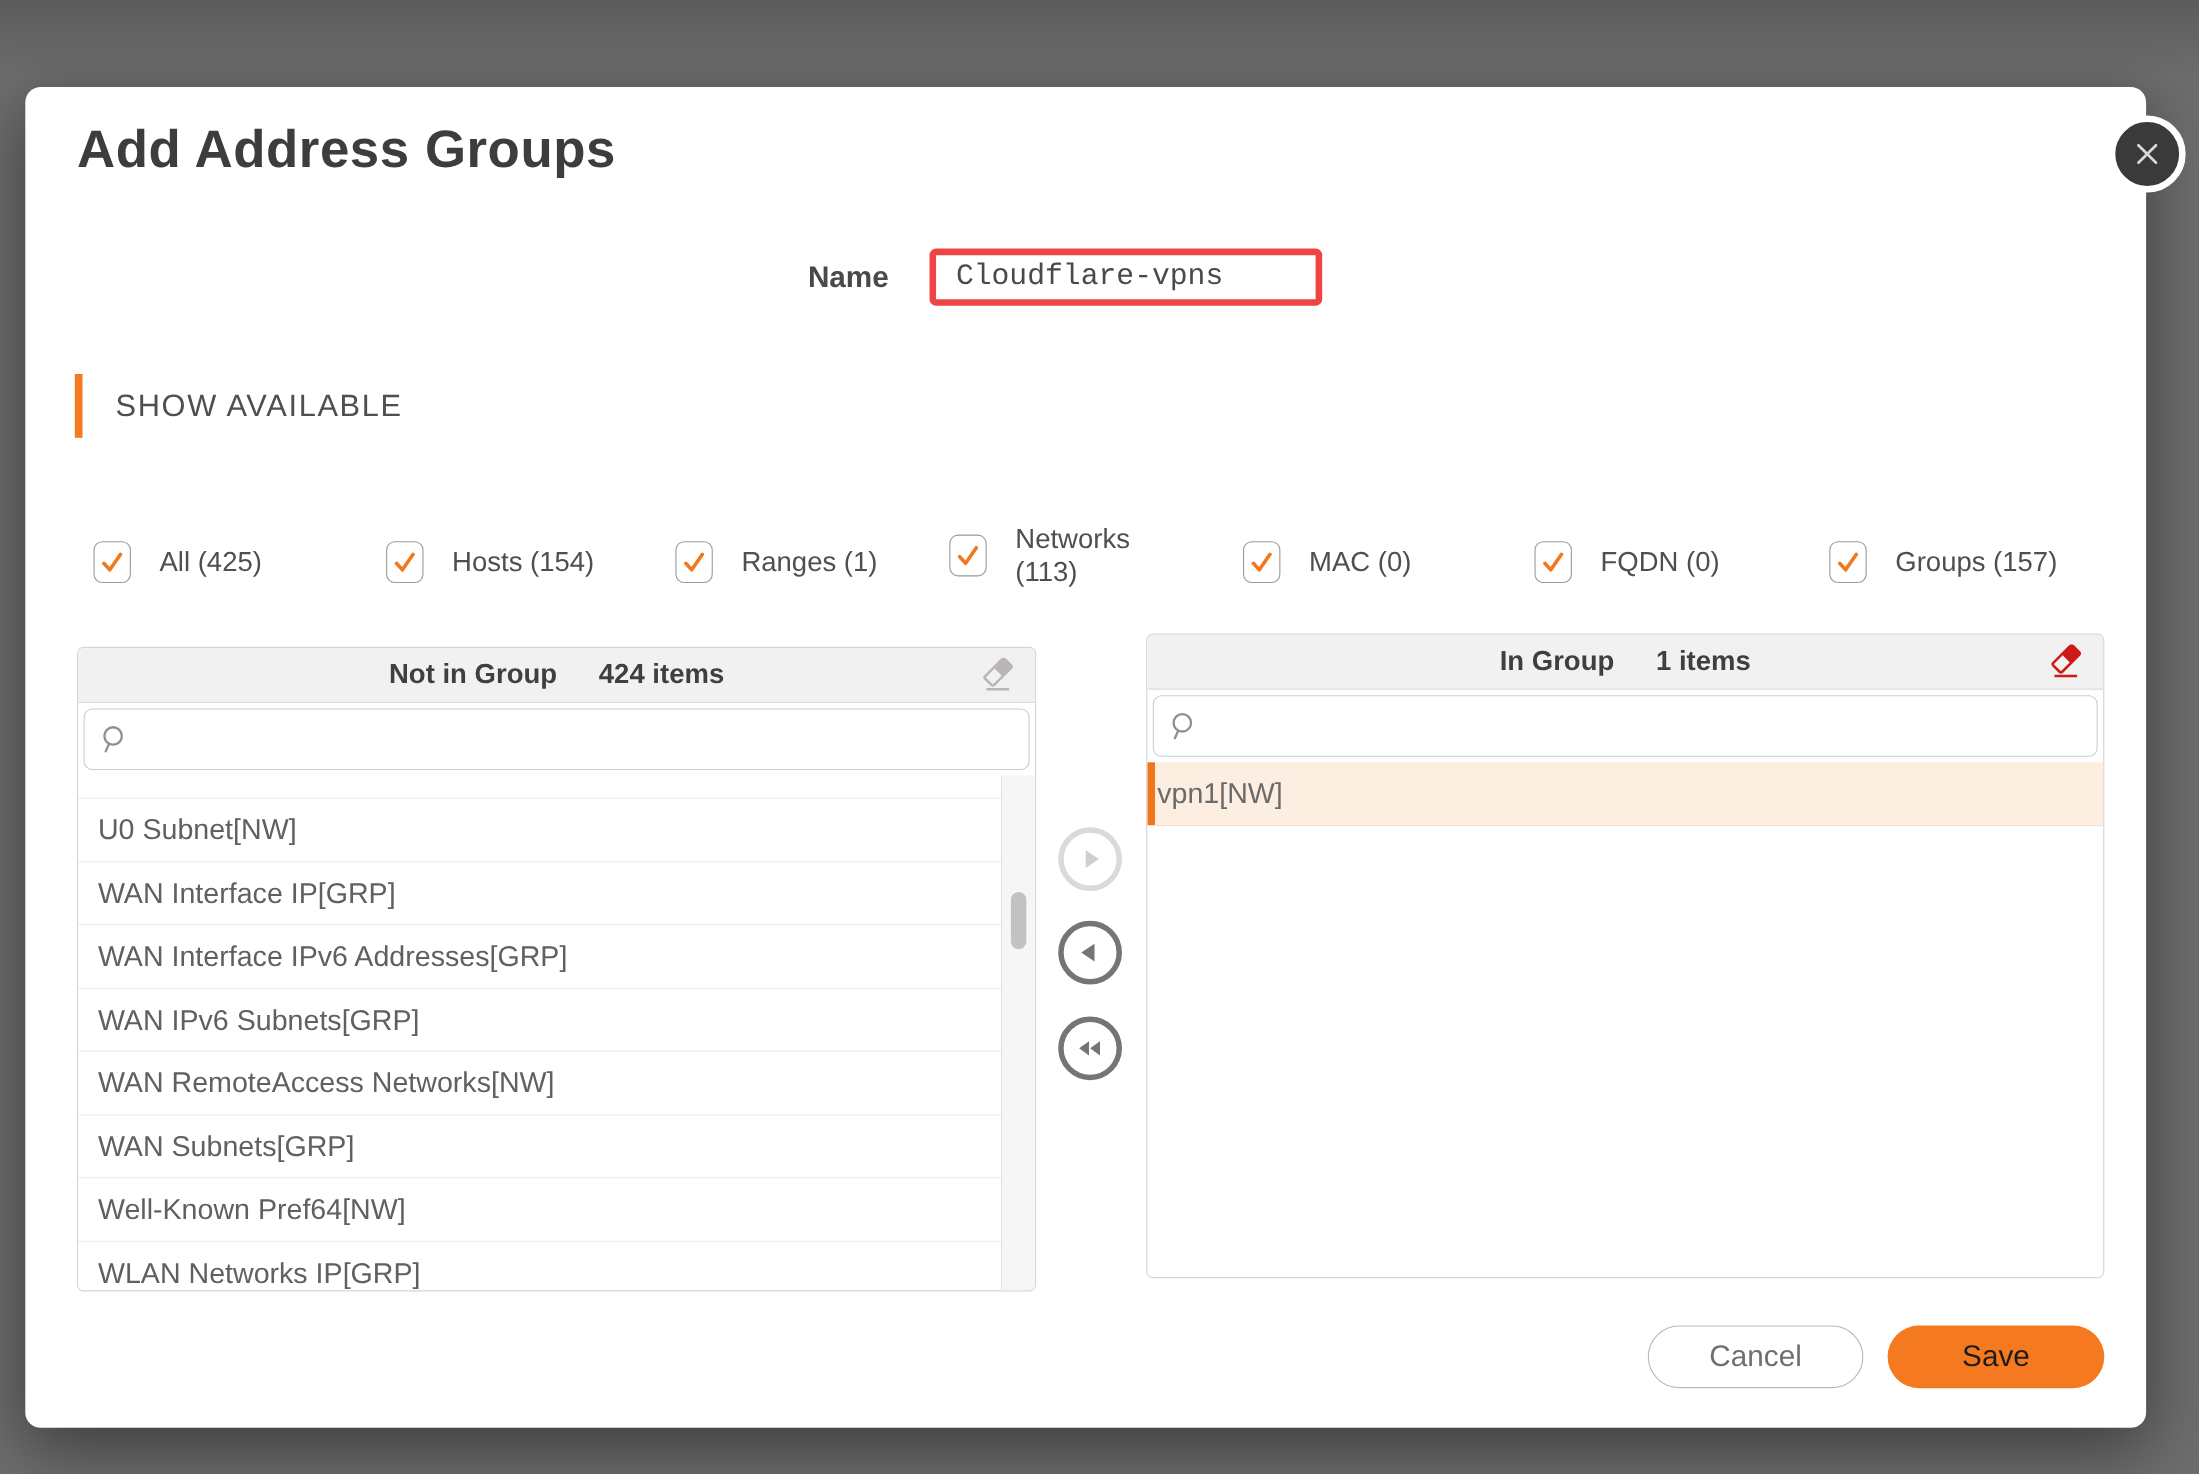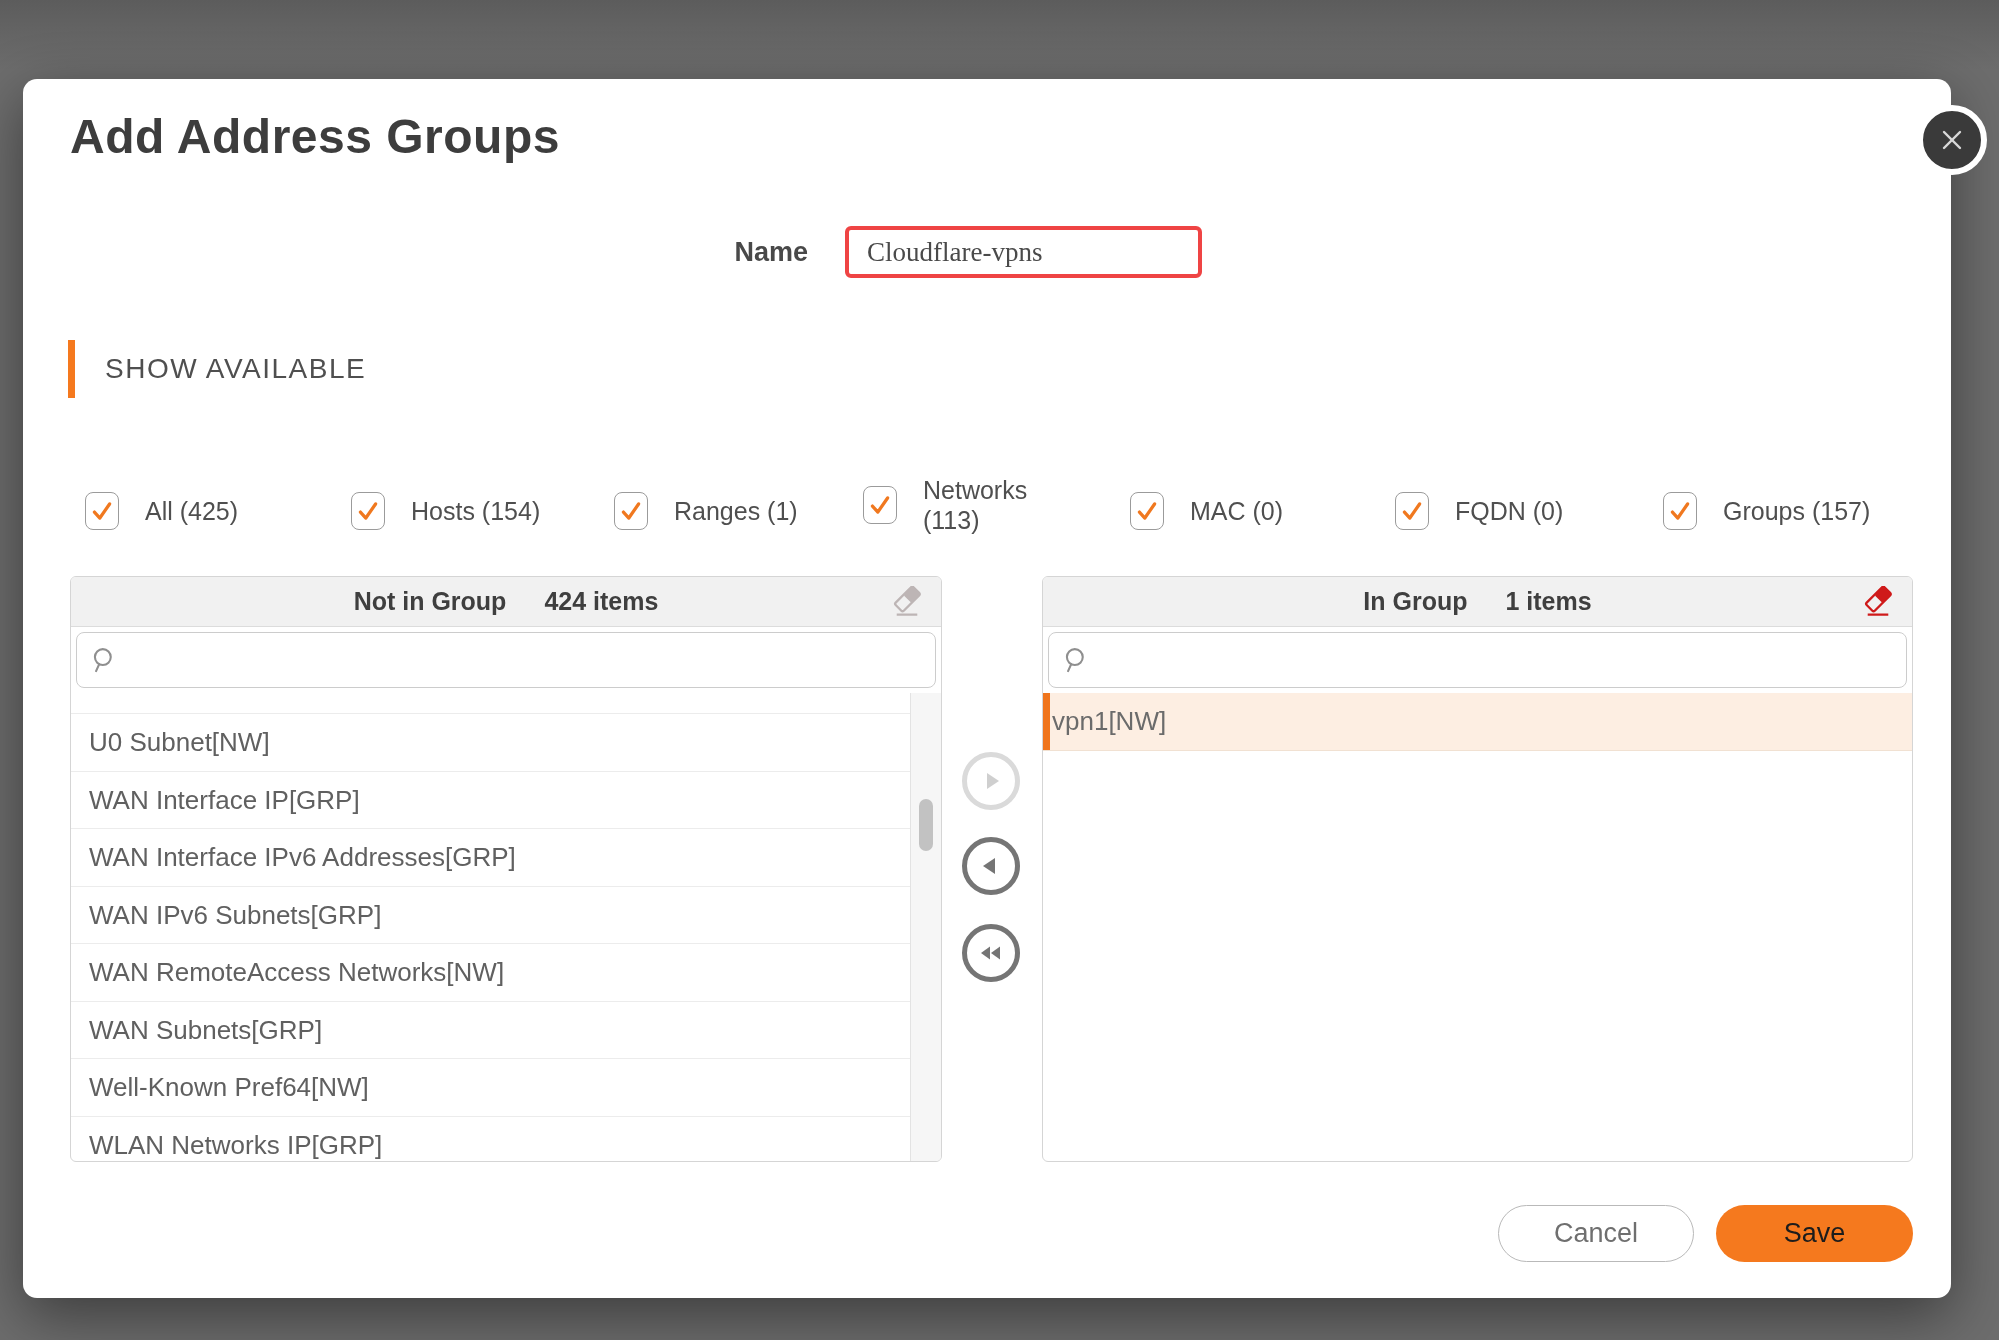--- a/index.html
+++ b/index.html
@@ -12,36 +12,36 @@
 
   .close-btn{position:absolute;left:1900px;top:32px;width:58px;height:58px;border-radius:50%;
     background:#3a3a3a;border:6px solid #ffffff;box-sizing:content-box;margin:-6px;
     display:flex;align-items:center;justify-content:center;cursor:pointer;}
 
   .title{position:absolute;left:47px;top:30px;font-size:48px;font-weight:600;color:#3d3d3d;letter-spacing:.5px;}
 
   .name-label{position:absolute;left:520px;top:147px;width:265px;height:52px;line-height:52px;
     text-align:right;font-size:27px;font-weight:700;color:#494949;}
   .name-input{position:absolute;left:822px;top:147px;width:357px;height:52px;box-sizing:border-box;
-    border:4px solid #ef4444;border-radius:6px;font-size:27px;color:#4a4a4a;padding:0 18px;outline:none;
-    font-family:Liberation Serif, serif;background:#fff;}
+    border:6px solid #ef4444;border-radius:6px;font-size:27px;color:#4a4a4a;padding:0 18px;outline:none;
+    font-family:Liberation Mono, monospace;background:#fff;}
 
   .section-bar{position:absolute;left:45px;top:261px;width:7px;height:58px;background:#f5791e;}
   .section-heading{position:absolute;left:82px;top:261px;height:58px;line-height:58px;
     font-size:28px;letter-spacing:1.5px;color:#4f4f4f;}
 
   .filter{position:absolute;display:flex;align-items:center;cursor:pointer;}
   .cb{width:34px;height:38px;border:1.5px solid #9b9b9b;border-radius:8px;box-sizing:border-box;
     background:#fff;display:flex;align-items:center;justify-content:center;flex:0 0 auto;}
   .flabel{margin-left:26px;font-size:25px;color:#4f4f4f;white-space:nowrap;}
   .flabel2{margin-left:26px;font-size:25px;color:#4f4f4f;line-height:30px;white-space:nowrap;}
 
   .panel{position:absolute;top:497px;width:872px;height:586px;border:1px solid #d5d5d5;border-radius:6px;
     box-sizing:border-box;background:#fff;overflow:hidden;}
-  .panel.left{left:47px;}
+  .panel.left{left:47px;margin-top:12px;}
   .panel.right{left:1019px;width:871px;}
   .panel-header{position:relative;height:49px;background:#f1f1f1;border-bottom:1px solid #dcdcdc;
     display:flex;align-items:center;justify-content:center;gap:38px;}
   .panel-title{font-size:25px;font-weight:700;color:#3f3f3f;}
   .panel-count{font-size:25px;font-weight:700;color:#3f3f3f;}
   .eraser-btn{position:absolute;right:14px;top:5px;width:40px;height:40px;display:flex;align-items:center;
     justify-content:center;cursor:pointer;background:transparent;border:none;padding:0;}
   .eraser-grey{color:#bdb5b5;}
   .eraser-red{color:#cf1a1a;}
 

